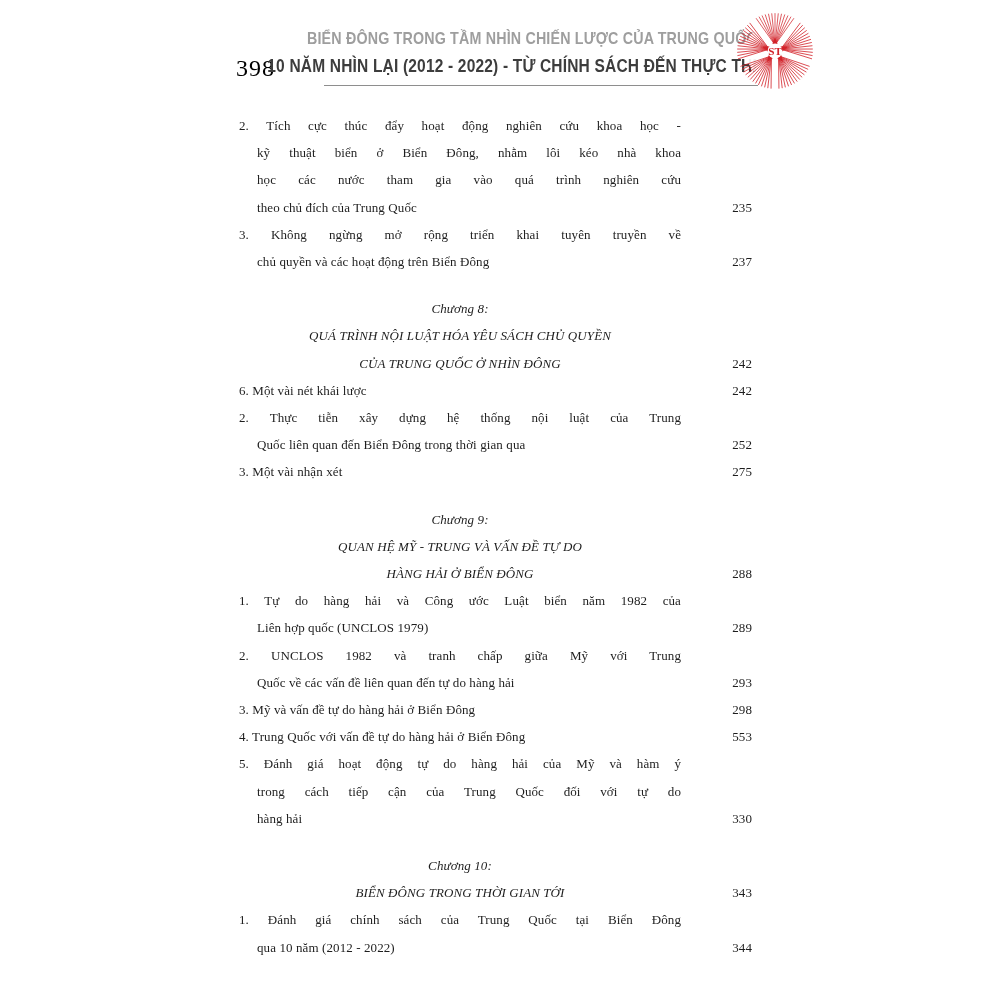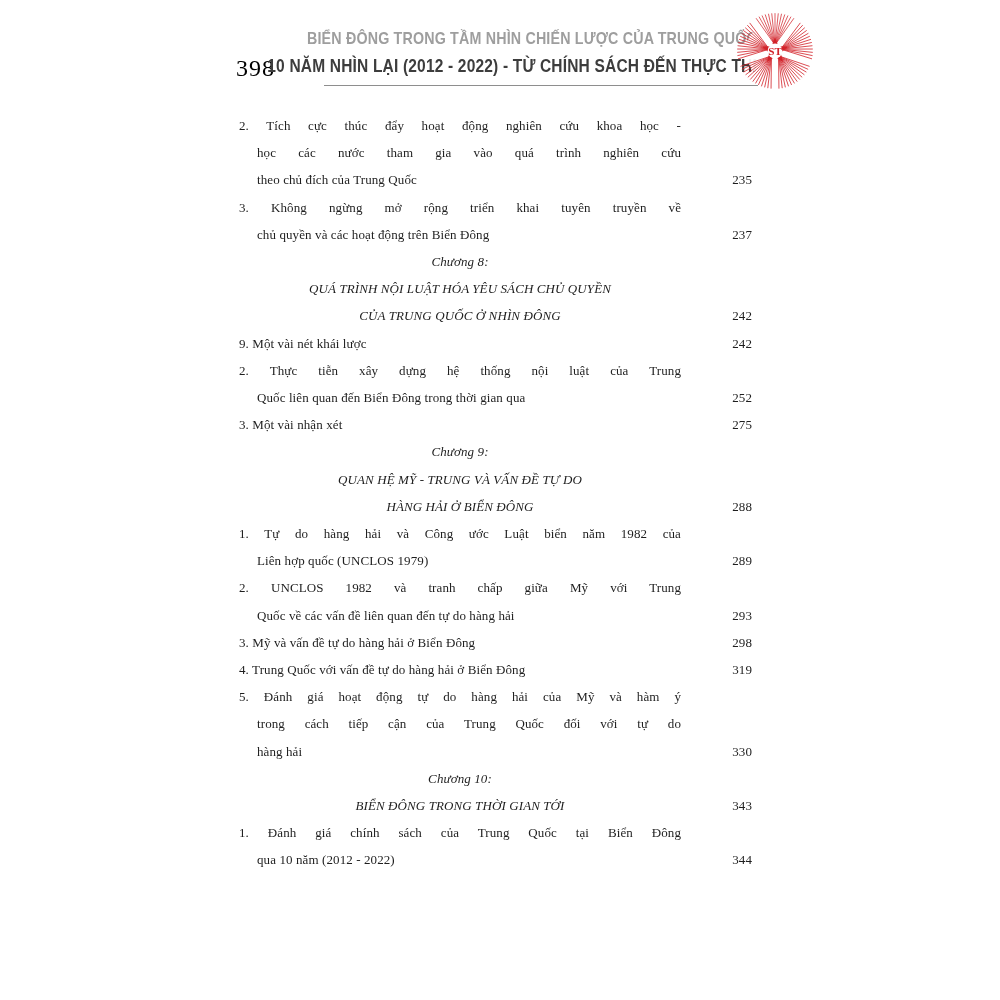--- a/index.html
+++ b/index.html
@@ -46,21 +46,21 @@
   
   .toc {
     position: absolute; left: 239px; top: 112px; width: 513px;
     font-size: 13px; letter-spacing: 0.1px;
   }
   .entry { position: relative; }
   .lines { width: 442px; }
   .line { line-height: 27.2px; min-height: 27.2px; }
   .fill { text-align: justify; text-align-last: justify; }
   .cont { padding-left: 18px; }
-  .chapter-label { text-align: center; font-style: italic; }
+  .chapter-label { text-align: center; font-style: italic; margin-top: 20px; }
   .chapter-title { text-align: center; font-style: italic; }
   .page-ref {
     position: absolute; right: 0; bottom: 0; line-height: 27.2px;
   }
 </style>
 </head>
 <body>
 
 <div class="page">
 
@@ -101,20 +101,21 @@
       <polygon points="0,-16 4,-5.5 15.2,-4.9 6.5,2.1 9.4,12.9 0,6.8 -9.4,12.9 -6.5,2.1 -15.2,-4.9 -4,-5.5" fill="#d2232a"></polygon>
       <circle cx="0" cy="0" r="8.6" fill="#ffffff"></circle>
       <text x="0" y="4.6" text-anchor="middle" font-size="13" font-weight="bold" font-family="Liberation Serif, serif" fill="#d2232a">ST</text>
     </svg>
   </div>
 
   <main id="toc" class="toc">
       <div class="entry item">
         <div class="lines">
           <div class="line item-line fill">2. Tích cực thúc đẩy hoạt động nghiên cứu khoa học -</div>
+          <div class="line item-line cont fill">kỹ thuật biển ở Biển Đông, nhằm lôi kéo nhà khoa</div>
           <div class="line item-line cont fill">học các nước tham gia vào quá trình nghiên cứu</div>
           <div class="line item-line cont">theo chủ đích của Trung Quốc</div>
         </div>
         <span class="page-ref">235</span>
       </div>
       <div class="entry item">
         <div class="lines">
           <div class="line item-line fill">3. Không ngừng mở rộng triển khai tuyên truyền về</div>
           <div class="line item-line cont">chủ quyền và các hoạt động trên Biển Đông</div>
         </div>
@@ -123,21 +124,21 @@
       <div class="entry chapter">
         <div class="lines">
           <div class="line chapter-label">Chương 8:</div>
           <div class="line chapter-title">QUÁ TRÌNH NỘI LUẬT HÓA YÊU SÁCH CHỦ QUYỀN</div>
           <div class="line chapter-title">CỦA TRUNG QUỐC Ở NHÌN ĐÔNG</div>
         </div>
         <span class="page-ref">242</span>
       </div>
       <div class="entry item">
         <div class="lines">
-          <div class="line item-line">9. Một vài nét khái lược</div>
+          <div class="line item-line">6. Một vài nét khái lược</div>
         </div>
         <span class="page-ref">242</span>
       </div>
       <div class="entry item">
         <div class="lines">
           <div class="line item-line fill">2. Thực tiễn xây dựng hệ thống nội luật của Trung</div>
           <div class="line item-line cont">Quốc liên quan đến Biển Đông trong thời gian qua</div>
         </div>
         <span class="page-ref">252</span>
       </div>
@@ -172,21 +173,21 @@
       <div class="entry item">
         <div class="lines">
           <div class="line item-line">3. Mỹ và vấn đề tự do hàng hải ở Biển Đông</div>
         </div>
         <span class="page-ref">298</span>
       </div>
       <div class="entry item">
         <div class="lines">
           <div class="line item-line">4. Trung Quốc với vấn đề tự do hàng hải ở Biển Đông</div>
         </div>
-        <span class="page-ref">319</span>
+        <span class="page-ref">553</span>
       </div>
       <div class="entry item">
         <div class="lines">
           <div class="line item-line fill">5. Đánh giá hoạt động tự do hàng hải của Mỹ và hàm ý</div>
           <div class="line item-line cont fill">trong cách tiếp cận của Trung Quốc đối với tự do</div>
           <div class="line item-line cont">hàng hải</div>
         </div>
         <span class="page-ref">330</span>
       </div>
       <div class="entry chapter">

